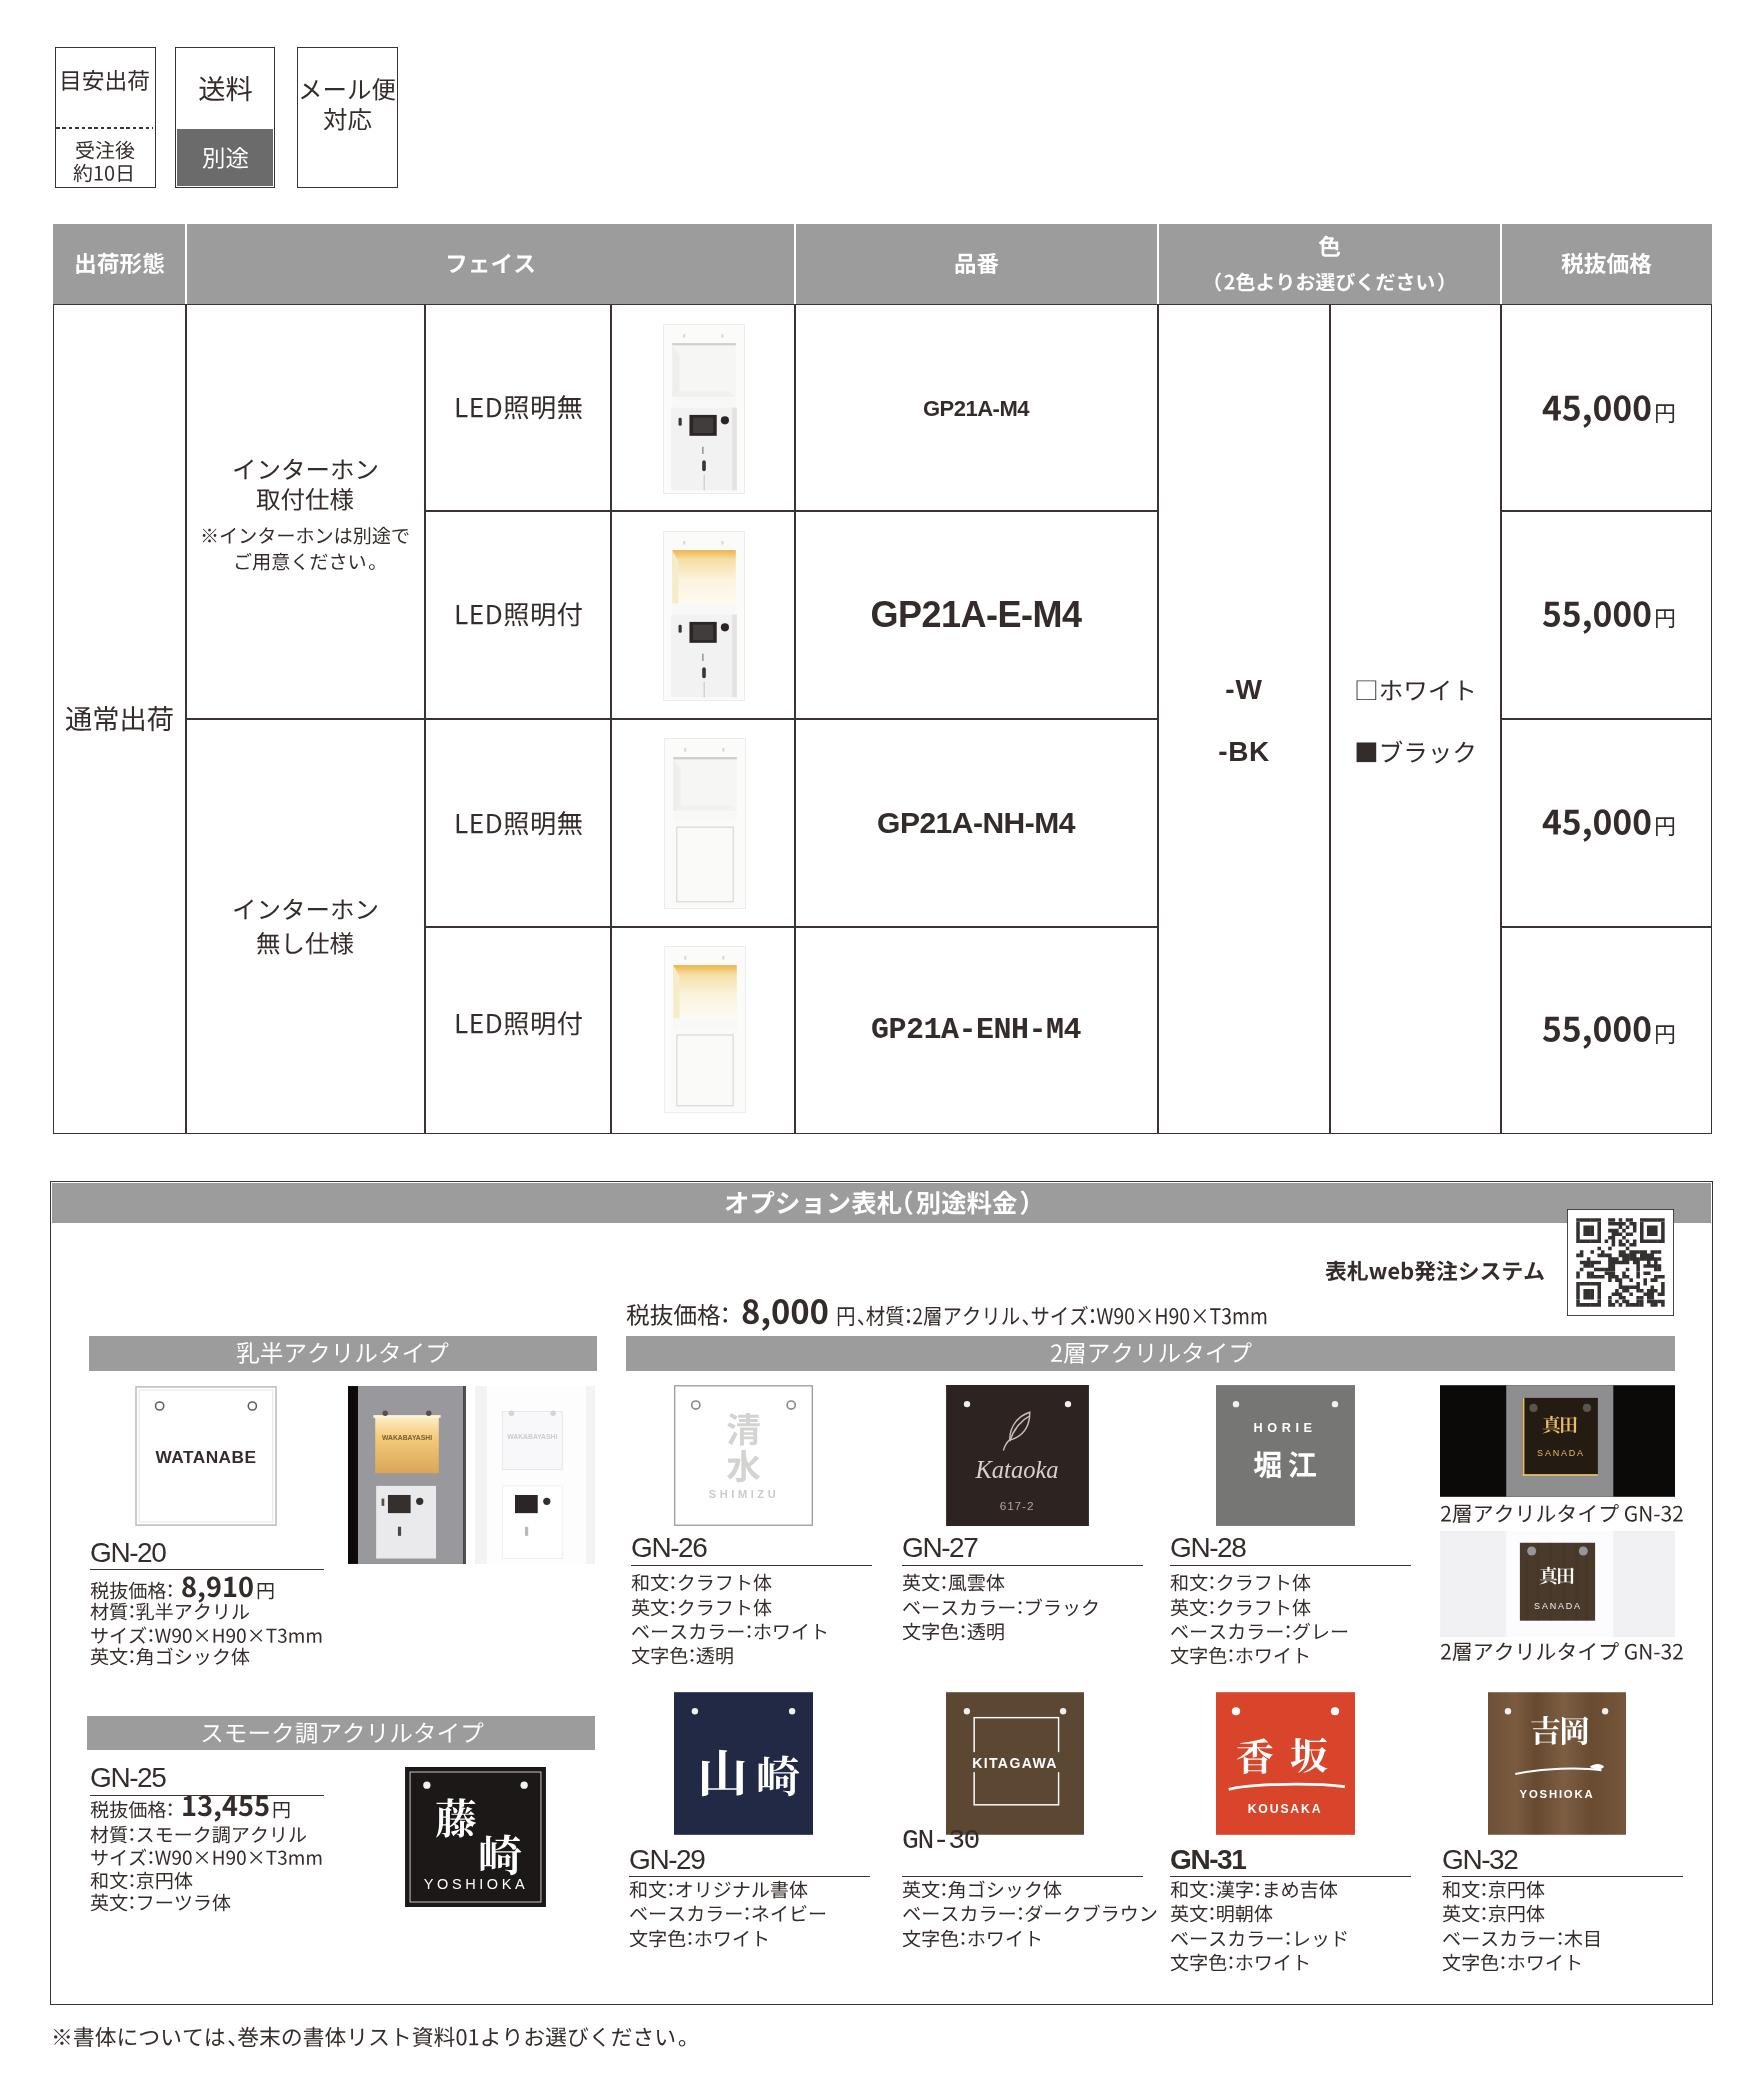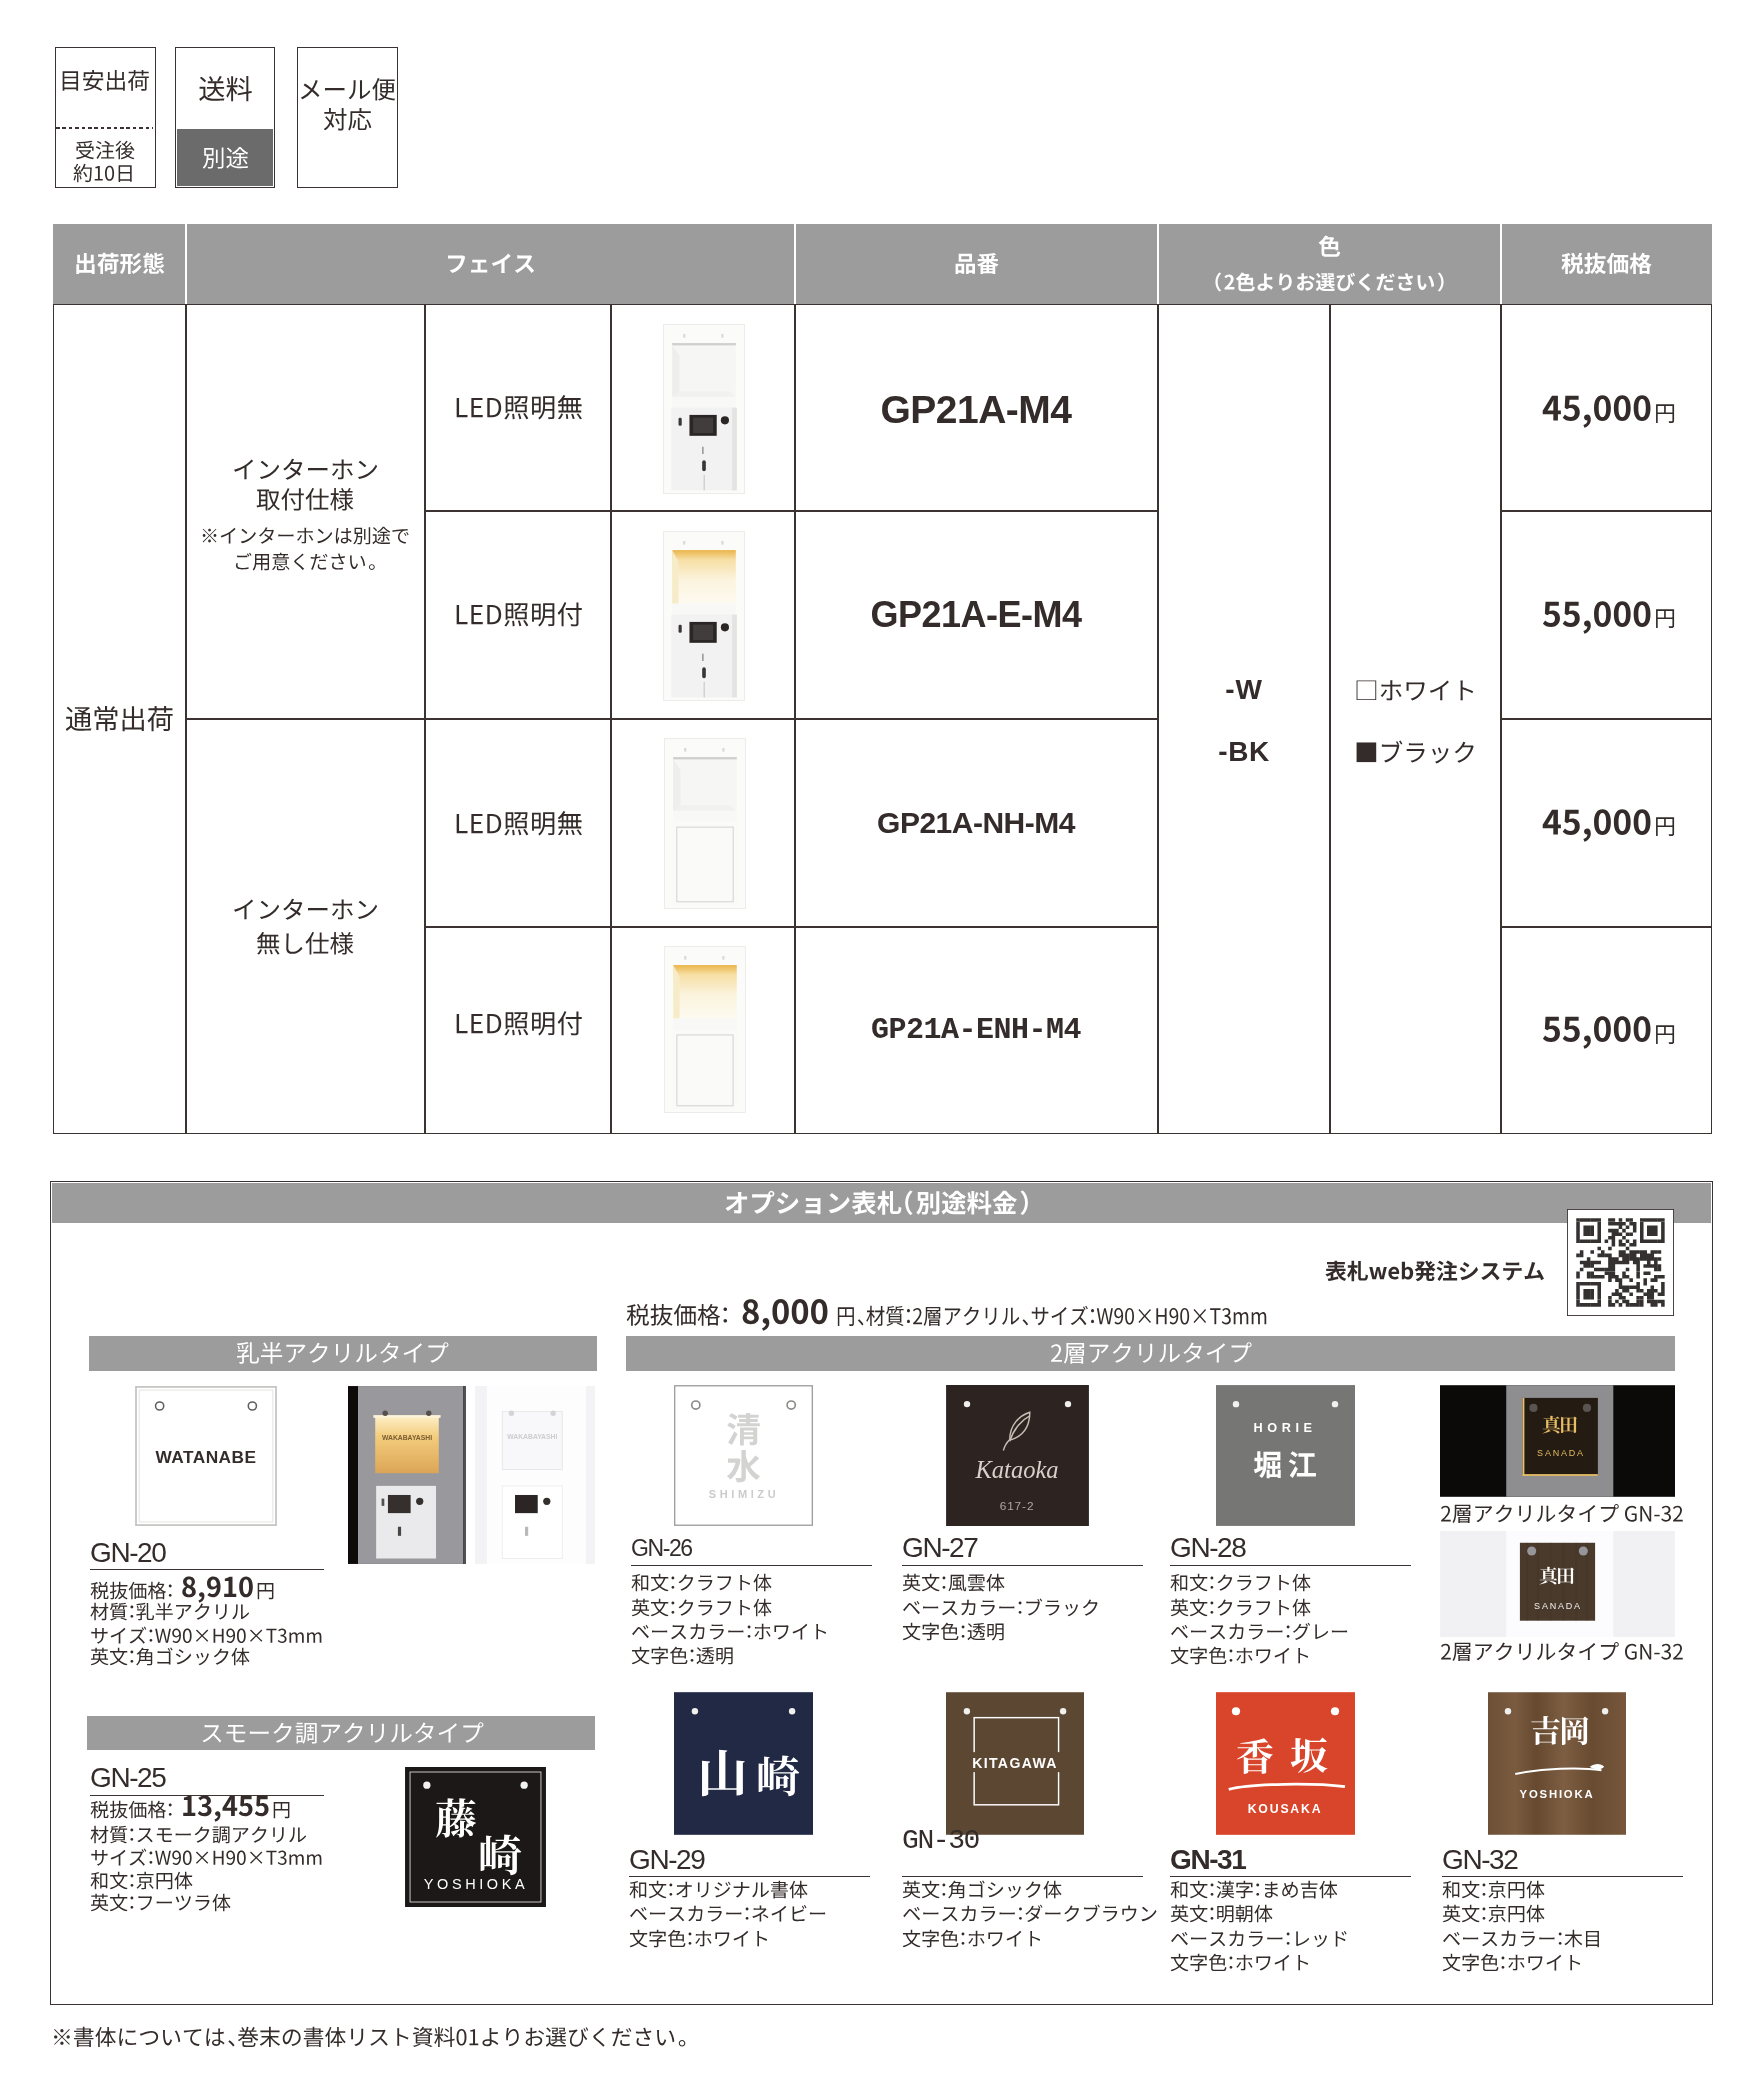--- a/index.html
+++ b/index.html
@@ -483,21 +483,21 @@
       <g fill="#342c2a" transform="translate(0,25.52) scale(0.029000,-0.029000)">
         <use href="#q71" x="0"></use>
         <use href="#q72" x="560"></use>
         <use href="#q73" x="1166"></use>
         <use href="#q74" x="1872"></use>
         <use href="#q75" x="2889"></use>
         <use href="#q55" x="3906"></use>
       </g>
     </svg>
 
-<div style="position:absolute;left:976px;transform:translateX(-50%);top:409px;transform:translateX(-50%) translateY(-50%);font-family:'Liberation Sans',sans-serif;font-size:39px;font-weight:bold;color:#342c2a;letter-spacing:-0.5px;white-space:nowrap;line-height:1">GP21A-M4</div>
+<div style="position:absolute;left:976px;transform:translateX(-50%);top:409px;transform:translateX(-50%) translateY(-50%);font-family:'Liberation Sans',sans-serif;font-size:22px;font-weight:bold;color:#342c2a;letter-spacing:-0.5px;white-space:nowrap;line-height:1">GP21A-M4</div>
 
 <div style="position:absolute;left:976px;transform:translateX(-50%);top:615px;transform:translateX(-50%) translateY(-50%);font-family:'Liberation Sans',sans-serif;font-size:36px;font-weight:bold;color:#342c2a;letter-spacing:-0.5px;white-space:nowrap;line-height:1">GP21A-E-M4</div>
 
 <div style="position:absolute;left:976px;transform:translateX(-50%);top:823px;transform:translateX(-50%) translateY(-50%);font-family:'Liberation Sans',sans-serif;font-size:30px;font-weight:bold;color:#342c2a;letter-spacing:-0.5px;white-space:nowrap;line-height:1">GP21A-NH-M4</div>
 
 <div style="position:absolute;left:976px;transform:translateX(-50%);top:1030px;transform:translateX(-50%) translateY(-50%);font-family:Liberation Mono, monospace;font-size:30px;font-weight:bold;color:#342c2a;letter-spacing:-0.5px;white-space:nowrap;line-height:1">GP21A-ENH-M4</div>
 
 <div style="position:absolute;left:1244px;transform:translateX(-50%);top:690px;transform:translateX(-50%) translateY(-50%);font-family:'Liberation Sans',sans-serif;font-size:28px;font-weight:bold;color:#342c2a;letter-spacing:0.9px;white-space:nowrap;line-height:1">-W</div>
 
 <div style="position:absolute;left:1244px;transform:translateX(-50%);top:752px;transform:translateX(-50%) translateY(-50%);font-family:'Liberation Sans',sans-serif;font-size:28px;font-weight:bold;color:#342c2a;letter-spacing:0.5px;white-space:nowrap;line-height:1">-BK</div>
@@ -1157,21 +1157,21 @@
         <use href="#q50" x="6555"></use>
         <use href="#q131" x="7555"></use>
         <use href="#q157" x="8779"></use>
         <use href="#q158" x="9468"></use>
         <use href="#q159" x="10191"></use>
         <use href="#q127" x="10538"></use>
         <use href="#q116" x="11093"></use>
       </g>
     </svg>
 
-<div style="position:absolute;left:631px;top:1548px;transform: translateY(-50%);font-family:'Liberation Sans',sans-serif;font-size:23px;font-weight:normal;color:#342c2a;letter-spacing:-1.4px;white-space:nowrap;line-height:1">GN-26</div>
+<div style="position:absolute;left:631px;top:1548px;transform: translateY(-50%);font-family:'Liberation Sans',sans-serif;font-size:28px;font-weight:normal;color:#342c2a;letter-spacing:-1.4px;white-space:nowrap;line-height:1">GN-26</div>
 
 <div style="position:absolute;left:631px;top:1565px;width:241px;border-top:1.4px solid #3b3331"></div>
 
 <svg style="position:absolute;left:631px;top:1573px;overflow:visible;" width="141" height="21" viewBox="0 0 155.188 23.0938">
       <g fill="#342c2a" transform="translate(0,18.48) scale(0.021000,-0.021000)">
         <use href="#q144" x="0"></use>
         <use href="#q135" x="1000"></use>
         <use href="#q111" x="1696"></use>
         <use href="#q83" x="2392"></use>
         <use href="#q81" x="3392"></use>

